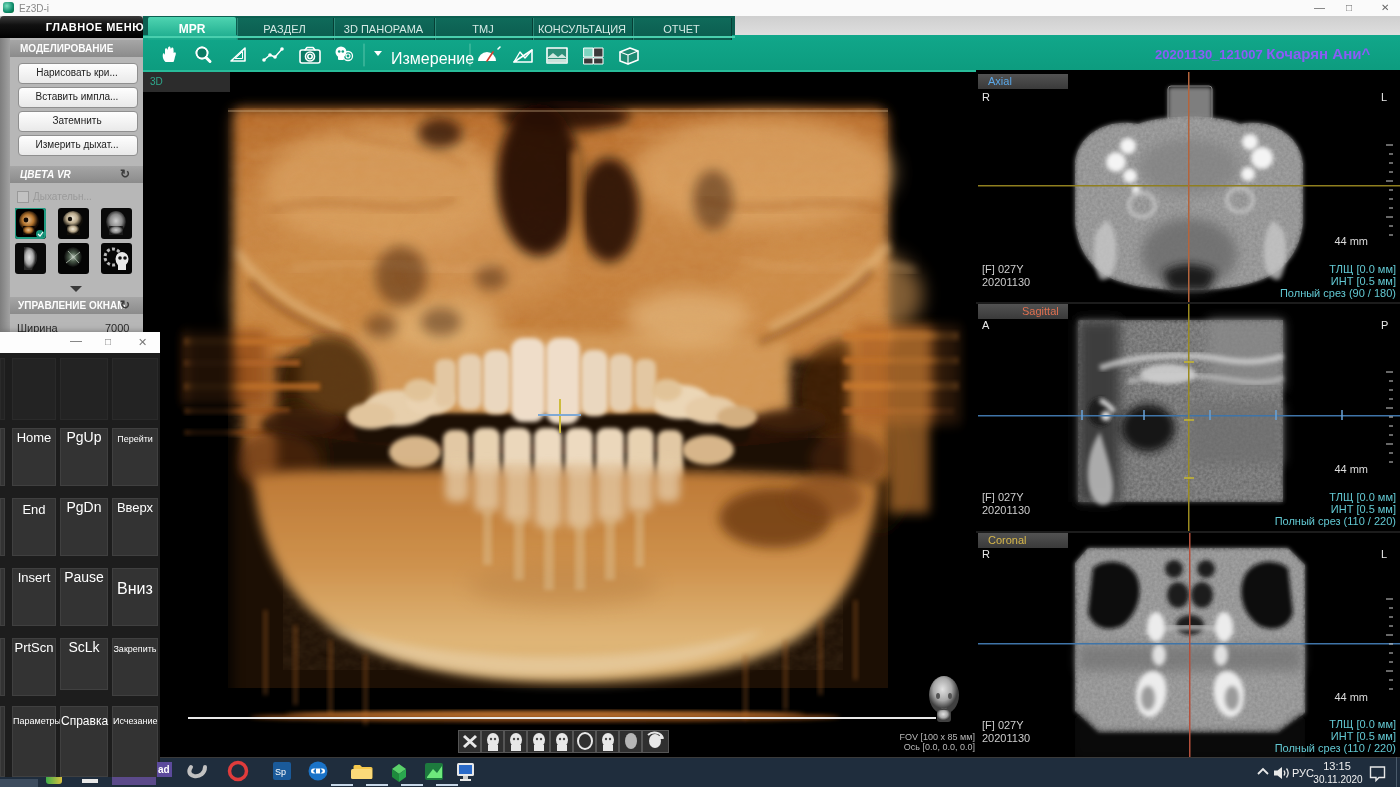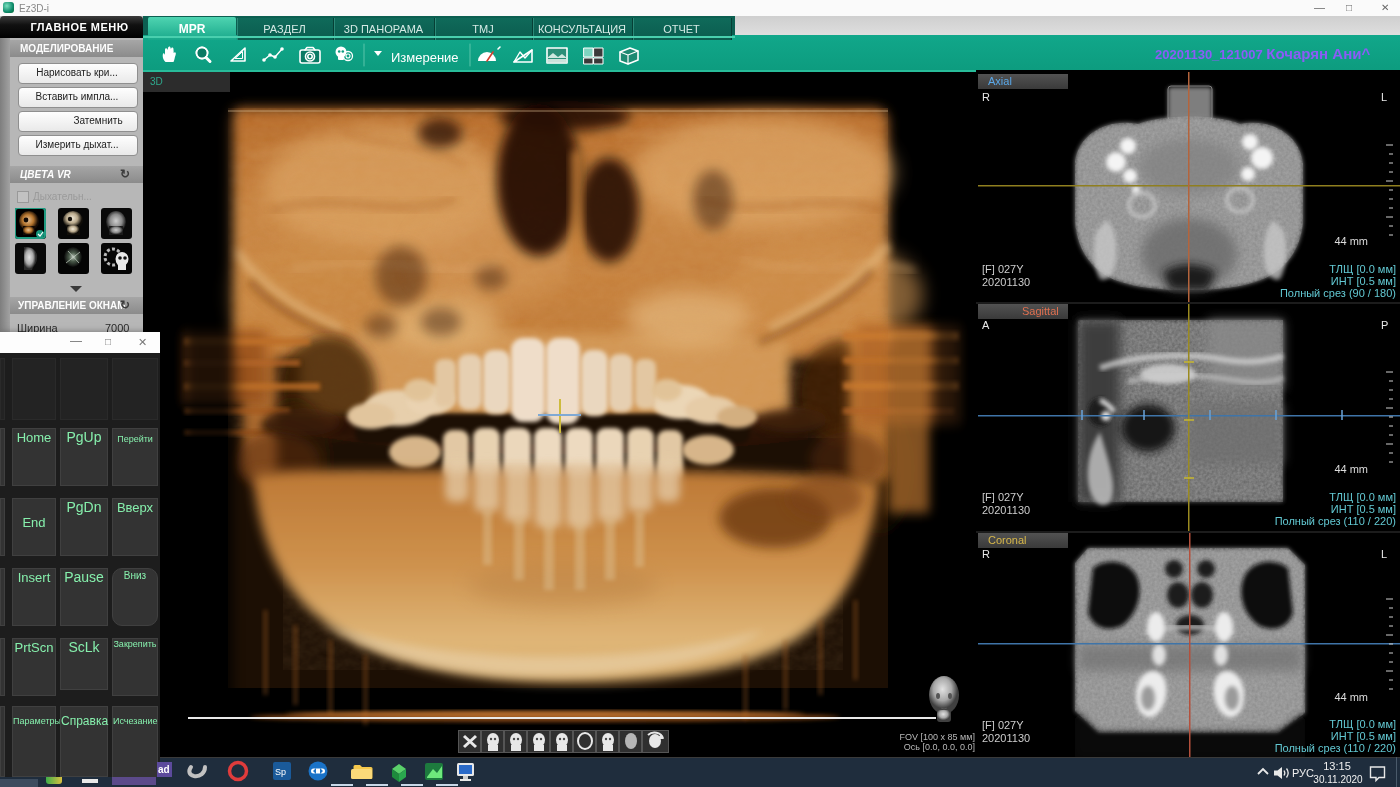--- a/index.html
+++ b/index.html
@@ -110,35 +110,35 @@
    <rect x="1" y="11" width="9" height="6" fill="#3a3a3a" stroke="#fff" stroke-width="1"></rect>
    <rect x="11" y="11" width="9" height="6" fill="#3a3a3a" stroke="#fff" stroke-width="1"></rect>
   </g>
 
   <g transform="translate(475,8)">
    <path d="M2 6 L12 2 L20 5 L20 14 L10 18 L2 15 Z" fill="#1d8a72"></path>
    <path d="M2 6 L10 9 L20 5 M10 9 L10 18" stroke-width="1.2"></path>
   </g>
  </g>
 </svg>
-<div class="txt" style="left:391px;top:50px;font-size:13px;color:#fff;">Измерение</div>
+<div class="txt" style="left:391px;top:50px;font-size:16px;color:#fff;">Измерение</div>
 
 <div class="abs" style="left:0;top:16px;width:143px;height:741px;background:#b7b7b7;"></div>
 <div class="abs" style="left:0;top:37px;width:10px;height:720px;background:linear-gradient(90deg,#7e7e7e,#a2a2a2);"></div>
 <div class="abs" style="left:0;top:16px;width:143px;height:22px;background:linear-gradient(#3c3c3c,#111 40%,#000);border-radius:4px 4px 0 0;"></div>
-<div class="txt" style="left:8px;top:21px;width:143px;text-align:center;font-size:11px;font-weight:bold;color:#fff;letter-spacing:.5px;">ГЛАВНОЕ МЕНЮ</div>
+<div class="txt" style="left:1px;top:21px;width:143px;text-align:right;font-size:11px;font-weight:bold;color:#fff;letter-spacing:.5px;">ГЛАВНОЕ МЕНЮ</div>
 <div class="abs" style="left:10px;top:40px;width:133px;height:17px;background:linear-gradient(#a6a6a6,#8b8b8b);"></div>
 <div class="txt" style="left:20px;top:43px;font-size:10px;font-weight:bold;color:#fdfdfd;">МОДЕЛИРОВАНИЕ</div>
 
 <div class="abs" style="left:18px;top:63px;width:118px;height:19px;background:linear-gradient(#fefefe,#e9e9e9);border:1px solid #8f8f8f;border-radius:4px;"></div>
 <div class="txt" style="left:18px;top:67px;width:118px;text-align:center;font-size:10px;color:#222;">Нарисовать кри...</div>
 <div class="abs" style="left:18px;top:87px;width:118px;height:19px;background:linear-gradient(#fefefe,#e9e9e9);border:1px solid #8f8f8f;border-radius:4px;"></div>
 <div class="txt" style="left:18px;top:91px;width:118px;text-align:center;font-size:10px;color:#222;">Вставить импла...</div>
 <div class="abs" style="left:18px;top:111px;width:118px;height:19px;background:linear-gradient(#fefefe,#e9e9e9);border:1px solid #8f8f8f;border-radius:4px;"></div>
-<div class="txt" style="left:18px;top:115px;width:118px;text-align:center;font-size:10px;color:#222;margin-left:21px;">Затемнить</div>
+<div class="txt" style="left:18px;top:115px;width:118px;text-align:center;font-size:10px;color:#222;">Затемнить</div>
 <div class="abs" style="left:18px;top:135px;width:118px;height:19px;background:linear-gradient(#fefefe,#e9e9e9);border:1px solid #8f8f8f;border-radius:4px;"></div>
 <div class="txt" style="left:18px;top:139px;width:118px;text-align:center;font-size:10px;color:#222;">Измерить дыхат...</div>
 
 <div class="abs" style="left:10px;top:166px;width:133px;height:17px;background:linear-gradient(#a6a6a6,#8b8b8b);"></div>
 <div class="txt" style="left:20px;top:169px;font-size:10px;font-weight:bold;color:#fdfdfd;font-style:italic;">ЦВЕТА VR</div>
 <div class="txt" style="left:120px;top:167px;font-size:12px;font-weight:bold;color:#3c3c3c;">↻</div>
 <div class="abs" style="left:17px;top:191px;width:10px;height:10px;background:#c2c2c2;border:1px solid #999;"></div>
 <div class="txt" style="left:33px;top:191px;font-size:10px;color:#9a9a9a;">Дыхательн...</div>
 <svg class="abs" style="left:15px;top:208px;" width="121" height="70" viewBox="0 0 121 70">
  <defs>
@@ -614,47 +614,47 @@
 <div class="txt" style="left:1150px;top:718px;width:246px;text-align:right;font-size:11px;color:#62c8d2;">ТЛЩ [0.0 мм]</div>
 <div class="txt" style="left:1150px;top:730px;width:246px;text-align:right;font-size:11px;color:#62c8d2;">ИНТ [0.5 мм]</div>
 <div class="txt" style="left:1150px;top:742px;width:246px;text-align:right;font-size:11px;color:#62c8d2;">Полный срез (110 / 220)</div>
 
 <div class="abs" style="left:0;top:332px;width:160px;height:445px;background:#1d1d1d;box-shadow:2px 2px 8px rgba(0,0,0,.6);"></div>
 <div class="abs" style="left:0;top:332px;width:160px;height:21px;background:#fdfdfd;"></div>
 <div class="txt" style="left:70px;top:334px;font-size:12px;color:#777;">—</div>
 <div class="txt" style="left:105px;top:336px;font-size:10px;color:#777;">□</div>
 <div class="txt" style="left:138px;top:336px;font-size:11px;color:#777;">✕</div>
 <style>
-.key{position:absolute;background:#333;border:1px solid #404040;box-sizing:border-box;color:#86efac;text-align:center;}
+.key{position:absolute;background:#333;border:1px solid #404040;box-sizing:border-box;color:#ffffff;text-align:center;}
 .k1{left:12px;width:44px;}
 .k2{left:60px;width:48px;}
 .k3{left:112px;width:46px;}
 .k0{left:0;width:5px;}
 </style>
 <div class="key k0" style="top:358px;height:62px;background:#232323;border-color:#2a2a2a;"></div>
 <div class="key k1" style="top:358px;height:62px;background:#232323;border-color:#2a2a2a;"></div>
 <div class="key k2" style="top:358px;height:62px;background:#232323;border-color:#2a2a2a;"></div>
 <div class="key k3" style="top:358px;height:62px;background:#232323;border-color:#2a2a2a;"></div>
 <div class="key k0" style="top:428px;height:58px;"></div>
 <div class="key k0" style="top:498px;height:58px;"></div>
 <div class="key k0" style="top:568px;height:58px;"></div>
 <div class="key k0" style="top:638px;height:58px;"></div>
 <div class="key k0" style="top:706px;height:71px;"></div>
 <div class="key k1" style="top:428px;height:58px;font-size:13px;padding-top:1px;">Home</div>
 <div class="key k2" style="top:428px;height:58px;font-size:14px;padding-top:0px;">PgUp</div>
 <div class="key k3" style="top:428px;height:58px;font-size:9px;padding-top:5px;">Перейти</div>
-<div class="key k1" style="top:498px;height:58px;font-size:13px;padding-top:16px;">End</div>
+<div class="key k1" style="top:498px;height:58px;font-size:13px;padding-top:3px;">End</div>
 <div class="key k2" style="top:498px;height:58px;font-size:14px;padding-top:0px;">PgDn</div>
 <div class="key k3" style="top:498px;height:58px;font-size:13px;padding-top:1px;">Вверх</div>
 <div class="key k1" style="top:568px;height:58px;font-size:13px;padding-top:1px;">Insert</div>
 <div class="key k2" style="top:568px;height:58px;font-size:14px;padding-top:0px;">Pause</div>
-<div class="key k3" style="top:568px;height:58px;font-size:10px;padding-top:1px;border-radius:10px;">Вниз</div>
+<div class="key k3" style="top:568px;height:58px;font-size:16px;padding-top:11px;">Вниз</div>
 <div class="key k1" style="top:638px;height:58px;font-size:13px;padding-top:1px;">PrtScn</div>
 <div class="key k2" style="top:638px;height:52px;font-size:14px;padding-top:0px;">ScLk</div>
-<div class="key k3" style="top:638px;height:58px;font-size:9px;">Закрепить</div>
+<div class="key k3" style="top:638px;height:58px;font-size:9px;padding-top:5px;">Закрепить</div>
 <div class="key k1" style="top:706px;height:71px;font-size:9px;padding-top:9px;">Параметры</div>
 <div class="key k2" style="top:706px;height:71px;font-size:12px;padding-top:7px;">Справка</div>
 <div class="key k3" style="top:706px;height:85px;font-size:9px;padding-top:9px;">Исчезание</div>
 
 <div class="abs" style="left:160px;top:757px;width:1240px;height:30px;background:#1f2d3d;border-top:1px solid #3a3a3a;"></div>
 <div class="abs" style="left:0;top:777px;width:160px;height:10px;background:#1f2d3d;"></div>
 <div class="abs" style="left:0;top:779px;width:38px;height:8px;background:#3d4c5e;"></div>
 <div class="abs" style="left:46px;top:777px;width:16px;height:7px;background:linear-gradient(90deg,#3fae4a,#d8c040);border-radius:0 0 3px 3px;"></div>
 <div class="abs" style="left:82px;top:779px;width:16px;height:4px;background:#e8e8e8;"></div>
 <div class="abs" style="left:112px;top:777px;width:44px;height:8px;background:#5b4a8a;"></div>

